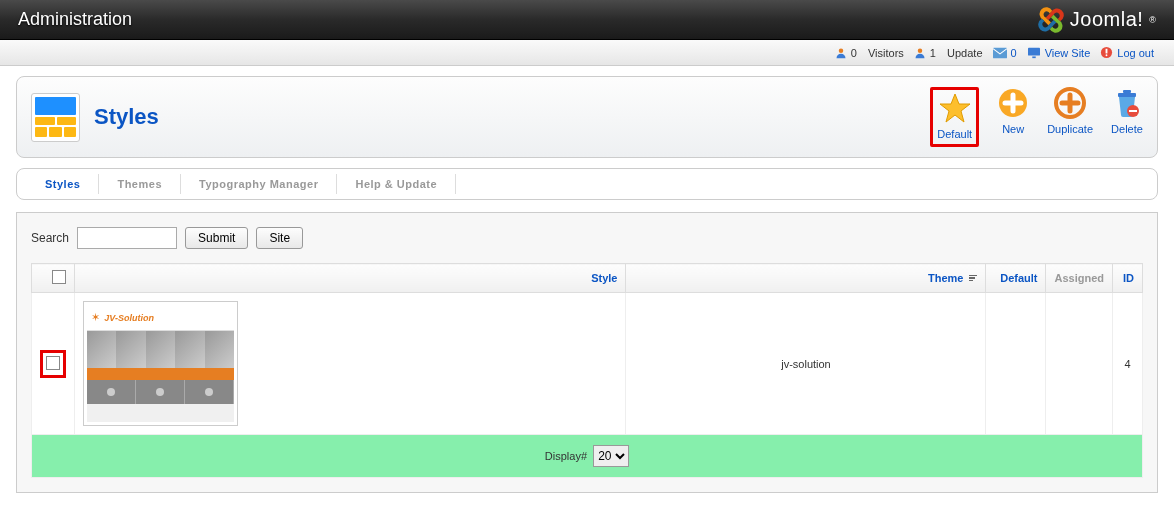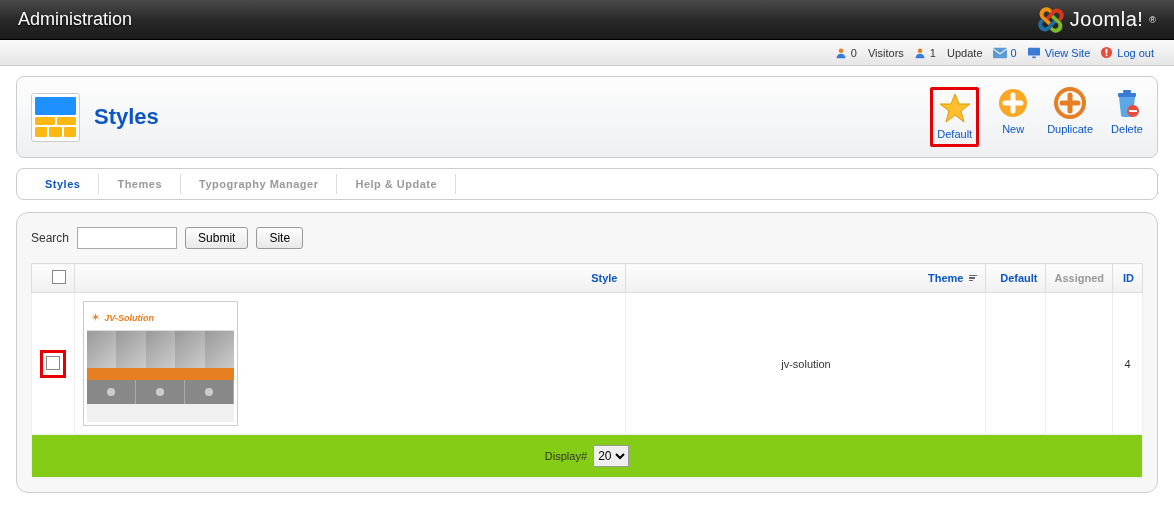--- a/index.html
+++ b/index.html
@@ -40,21 +40,21 @@
 .highlight-red { border: 3px solid #e60000; padding: 2px 4px 4px 4px; border-radius: 2px; }
 
 
 .submenu-wrap { margin: 10px 16px 0 16px; border: 1px solid #ccc; border-radius: 8px; background: #fff; height: 32px; display: flex; align-items: center; padding: 0 10px; }
 .submenu { display: flex; }
 .sub-item { padding: 0 18px; border-right: 1px solid #ddd; font-size: 11px; font-weight: bold; color: #999; cursor: pointer; height: 20px; display: flex; align-items: center; letter-spacing: 0.5px; }
 .sub-item.active { color: #0b55c4; }
 .sub-item:last-child { border-right: 1px solid #ddd; }
 
 
-.content-box { margin: 12px 16px 10px 16px; border: 1px solid #ccc; border-radius: 12px; background: #f7f7f7; padding: 14px; }
+.content-box { margin: 12px 16px 10px 16px; border: 1px solid #ccc; border-radius: 0; background: #f7f7f7; padding: 14px; }
 
 .search-row { display: flex; align-items: center; gap: 8px; margin-bottom: 14px; }
 .search-row label { font-size: 12px; }
 .search-row input[type=text] { width: 100px; height: 22px; border: 1px solid #aaa; padding: 2px 4px; font-size: 12px; }
 .btn { background: linear-gradient(#fdfdfd,#e8e8e8); border: 1px solid #999; border-radius: 3px; padding: 3px 12px; font-size: 12px; cursor: pointer; }
 
 
 .tbl { width: 100%; border-collapse: collapse; background: #fff; border: 1px solid #ccc; }
 .tbl th { background: linear-gradient(#fdfdfd,#f0f0f0); border: 1px solid #ddd; padding: 6px 8px; font-size: 11px; font-weight: bold; color: #0b55c4; text-align: right; }
 .tbl td { border: 1px solid #eee; padding: 6px 8px; font-size: 11px; text-align: center; vertical-align: middle; }
@@ -75,21 +75,21 @@
 .thumb-top { height: 26px; background: #fff; border-bottom: 1px solid #ddd; display: flex; align-items: center; padding: 0 4px; gap: 4px; }
 .thumb-logo { font-size: 9px; font-weight: bold; color: #e67e22; font-style: italic; }
 .thumb-hero { flex: 1; background: #d8d8d8; display: flex; }
 .thumb-hero div { flex: 1; background: linear-gradient(135deg,#999,#ccc); margin: 0; }
 .thumb-bar { height: 12px; background: #e67e22; }
 .thumb-footer { height: 24px; background: #888; display: flex; }
 .thumb-footer div { flex: 1; border-right: 1px solid #aaa; display:flex; align-items:center; justify-content:center; }
 .thumb-footer div span { width:8px; height:8px; border-radius:50%; background:#ccc; }
 .thumb-bottom { height: 18px; background: #f0f0f0; }
 
-.tbl tfoot td { background: #84cc16; text-align: center; padding: 10px; }
+.tbl tfoot td { background: #86efac; text-align: center; padding: 10px; }
 .display-sel { font-size: 11px; }
 .display-sel select { font-size: 12px; height: 22px; border: 1px solid #999; }
 .sort-lines { display:inline-flex; flex-direction:column; gap:1px; margin-left:2px; vertical-align:middle;}
 .sort-lines span{ height:1.5px; background:#666; display:block;}
 </style>
 </head>
 <body>
 
 <div class="topbar">
   <div class="topbar-title">Administration</div>

